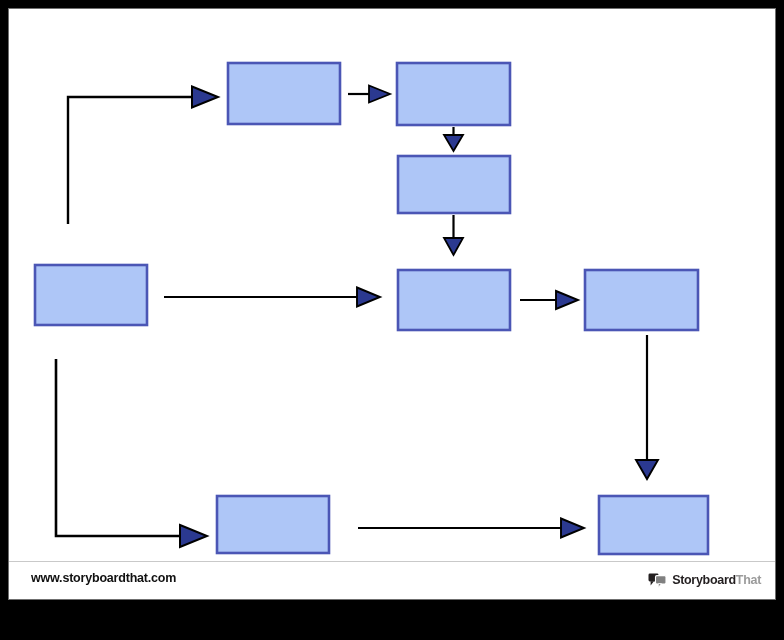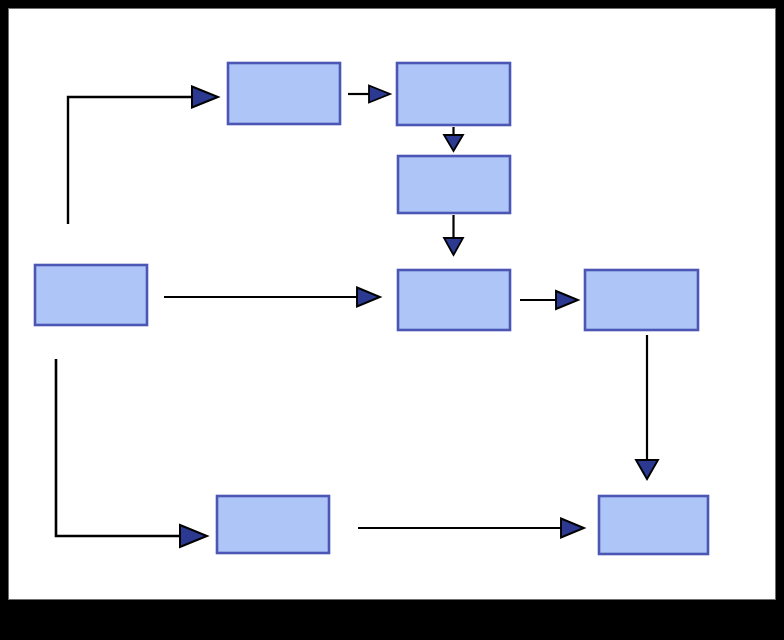--- a/index.html
+++ b/index.html
@@ -171,15 +171,32 @@
           <rect x="208" y="487" width="112" height="57" fill="#aec6f7" stroke="#4b56b5" stroke-width="2.6"></rect>
         </g>
 
         <g>
           <rect x="590" y="487" width="109" height="58" fill="#aec6f7" stroke="#4b56b5" stroke-width="2.6"></rect>
         </g>
 
       </svg>
     </div>
 
+    <div id="footer">
+      <div id="site-url">www.storyboardthat.com</div>
+
+      <div id="brand">
+        <span>
+          <svg width="19" height="15" viewBox="0 0 19 15">
+            <rect x="0.5" y="0.5" width="10" height="8" rx="1.4" fill="#231f20"></rect>
+            <path d="M2.6,8.3 L2.6,12.6 L5.9,8.3 Z" fill="#231f20"></path>
+            <rect x="7.5" y="2.6" width="10.5" height="8.4" rx="1.4" fill="#808080" stroke="#ffffff" stroke-width="1.1"></rect>
+            <path d="M10.3,10.6 L10.3,14.6 L13.5,10.6 Z" fill="#808080" stroke="#ffffff" stroke-width="0.9"></path>
+          </svg>
+        </span>
+        <span class="brand-text">
+          <span class="brand-dark">Storyboard</span><span class="brand-grey">That</span>
+        </span>
+      </div>
+    </div>
 
   </div>
 </div>
 
 </body></html>

